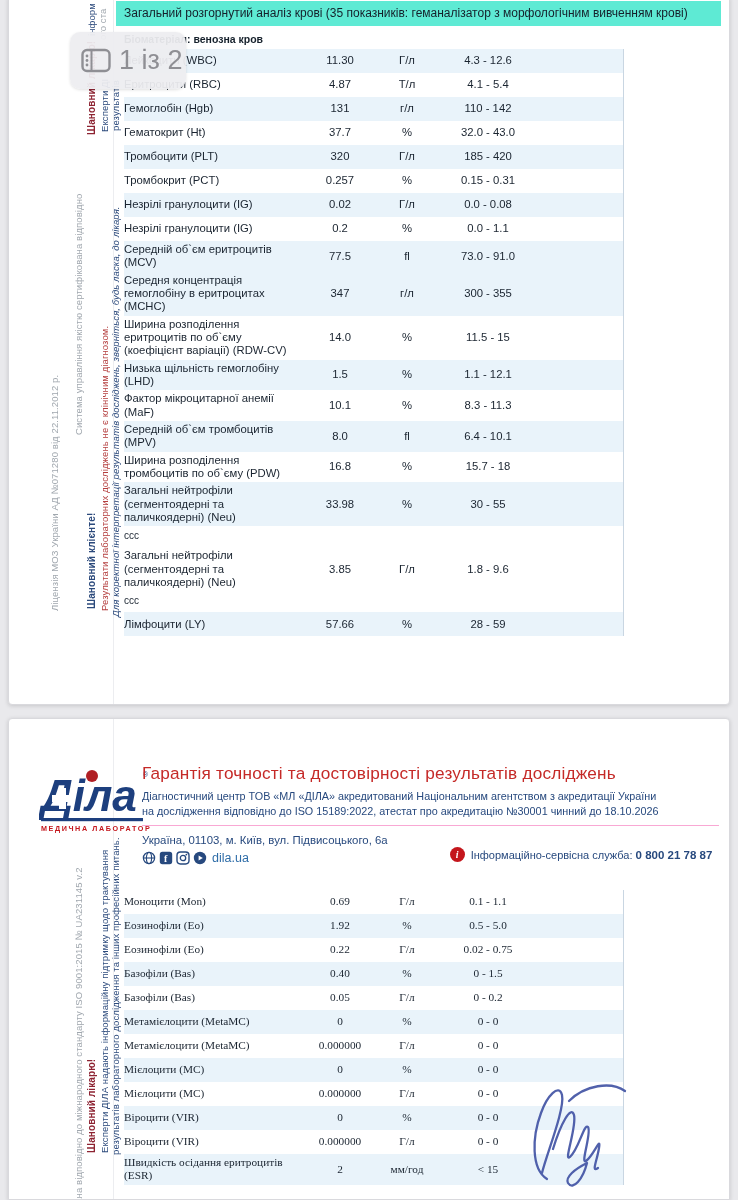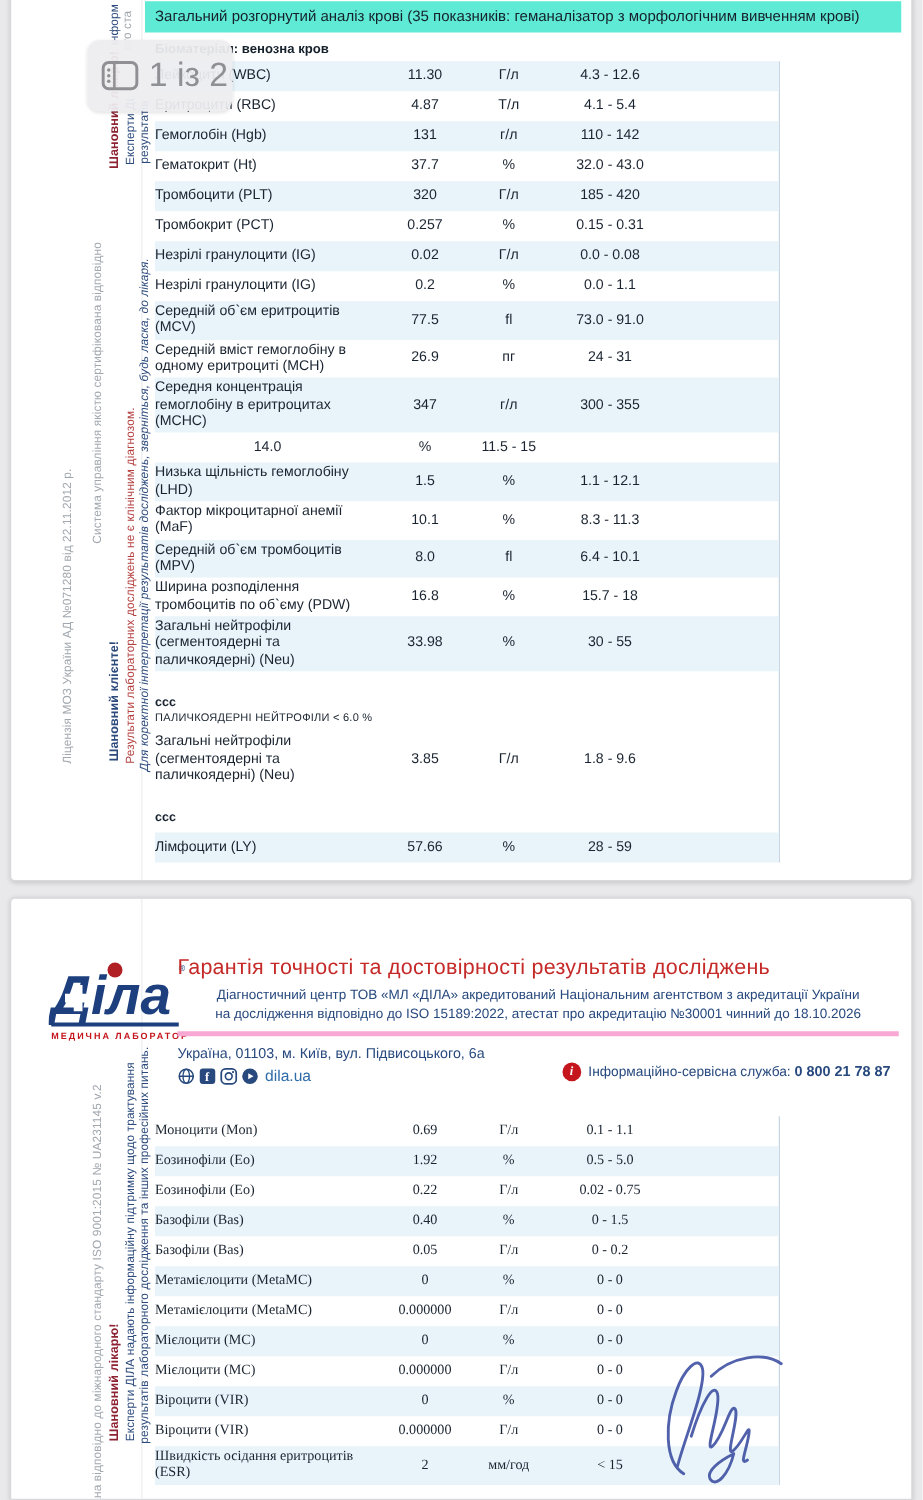--- a/index.html
+++ b/index.html
@@ -54,40 +54,40 @@
   .rows-wrap{margin-left:8px;width:499px;border-right:1px solid #c9d6e2;}
   .row{
     display:grid;grid-template-columns:180px 72px 62px 100px 1fr;
     align-items:center;min-height:20px;padding:2px 0;
     font-size:11.3px;line-height:1.18;color:#1a2430;
   }
   .row.shaded{background:#e9f3fa;}
   .c-label{padding-left:0;padding-right:6px;}
   .c-val,.c-unit,.c-range{text-align:center;}
   .note{padding:3px 0 5px 0;}
-  .note .n1{font-size:10px;font-weight:bold;color:#1a2430;line-height:1.3;margin-top:16px;}
+  .note .n1{font-size:10px;font-weight:normal;color:#1a2430;line-height:1.3;}
   .note .n2{font-size:8.8px;color:#1a2430;letter-spacing:.2px;line-height:1.3;}
 
   
   .overlay{
     position:absolute;left:70px;top:32px;width:116px;height:57px;z-index:50;
     background:rgba(237,237,240,.94);border-radius:10px;
     display:flex;align-items:center;gap:8px;padding-left:11px;box-sizing:border-box;
     box-shadow:0 1px 3px rgba(0,0,0,.12);
     text-align:right;
   }
   .overlay .pg-label{font-size:27px;color:#8f8f94;}
 
   
   .logo{position:absolute;left:30px;top:48px;width:112px;}
   .content2{margin-left:107px;padding-right:10px;position:relative;}
   .h2-block{margin:44px 0 0 26px;}
   .h2-title{color:#c52a28;font-size:17.2px;font-weight:normal;letter-spacing:.2px;}
   .h2-acc{margin-top:5px;color:#27497e;font-size:10.8px;line-height:1.35;
-          border-bottom:4px solid #f9a8d4;padding-bottom:7px;text-align:center;}
+          border-bottom:1px solid #f9a8d4;padding-bottom:7px;}
   .h2-addr-row{display:flex;align-items:flex-start;margin-top:7px;}
   .h2-addr{color:#27497e;font-size:11.4px;line-height:1.4;}
   .soc-row{display:flex;align-items:center;gap:3px;margin-top:2px;}
   .site{color:#2f6da8;font-size:12.5px;margin-left:2px;}
   .h2-info{margin-left:62px;display:flex;align-items:center;gap:6px;margin-top:14px;}
   .info-i{width:15px;height:15px;border-radius:50%;background:#c4161c;color:#fff;
           font-weight:bold;font-size:10px;display:inline-flex;align-items:center;justify-content:center;
           font-family:"Liberation Serif",serif;font-style:italic;flex:none;}
   .h2-info-text{color:#27497e;font-size:11px;}
   .h2-info-text b{font-size:11.5px;}
@@ -196,37 +196,31 @@
         </div>
 
         <div class="row i8 shaded">
           <div class="c-label">Середній об`єм еритроцитів (MCV)</div>
           <div class="c-val">77.5</div>
           <div class="c-unit">fl</div>
           <div class="c-range">73.0 - 91.0</div>
           <div></div>
         </div>
 
-        <div class="row i9">
-          <div class="c-label">Середній вміст гемоглобіну в одному еритроциті (MCH)</div>
-          <div class="c-val">26.9</div>
-          <div class="c-unit">пг</div>
-          <div class="c-range">24 - 31</div>
-          <div></div>
-        </div>
 
         <div class="row i10 shaded">
           <div class="c-label">Середня концентрація гемоглобіну в еритроцитах (MCHC)</div>
           <div class="c-val">347</div>
           <div class="c-unit">г/л</div>
           <div class="c-range">300 - 355</div>
           <div></div>
         </div>
 
         <div class="row i11">
+          <div class="c-label">Ширина розподілення еритроцитів по об`єму (коефіцієнт варіації) (RDW-CV)</div>
           <div class="c-val">14.0</div>
           <div class="c-unit">%</div>
           <div class="c-range">11.5 - 15</div>
           <div></div>
         </div>
 
         <div class="row i12 shaded">
           <div class="c-label">Низька щільність гемоглобіну (LHD)</div>
           <div class="c-val">1.5</div>
           <div class="c-unit">%</div>
@@ -261,21 +255,20 @@
         <div class="row i16 shaded">
           <div class="c-label">Загальні нейтрофіли (сегментоядерні та паличкоядерні) (Neu)</div>
           <div class="c-val">33.98</div>
           <div class="c-unit">%</div>
           <div class="c-range">30 - 55</div>
           <div></div>
         </div>
 
         <div class="note i17">
           <div class="n1">ссс</div>
-          <div class="n2">ПАЛИЧКОЯДЕРНІ НЕЙТРОФІЛИ &lt; 6.0 %</div>
         </div>
 
         <div class="row i18">
           <div class="c-label">Загальні нейтрофіли (сегментоядерні та паличкоядерні) (Neu)</div>
           <div class="c-val">3.85</div>
           <div class="c-unit">Г/л</div>
           <div class="c-range">1.8 - 9.6</div>
           <div></div>
         </div>
 

